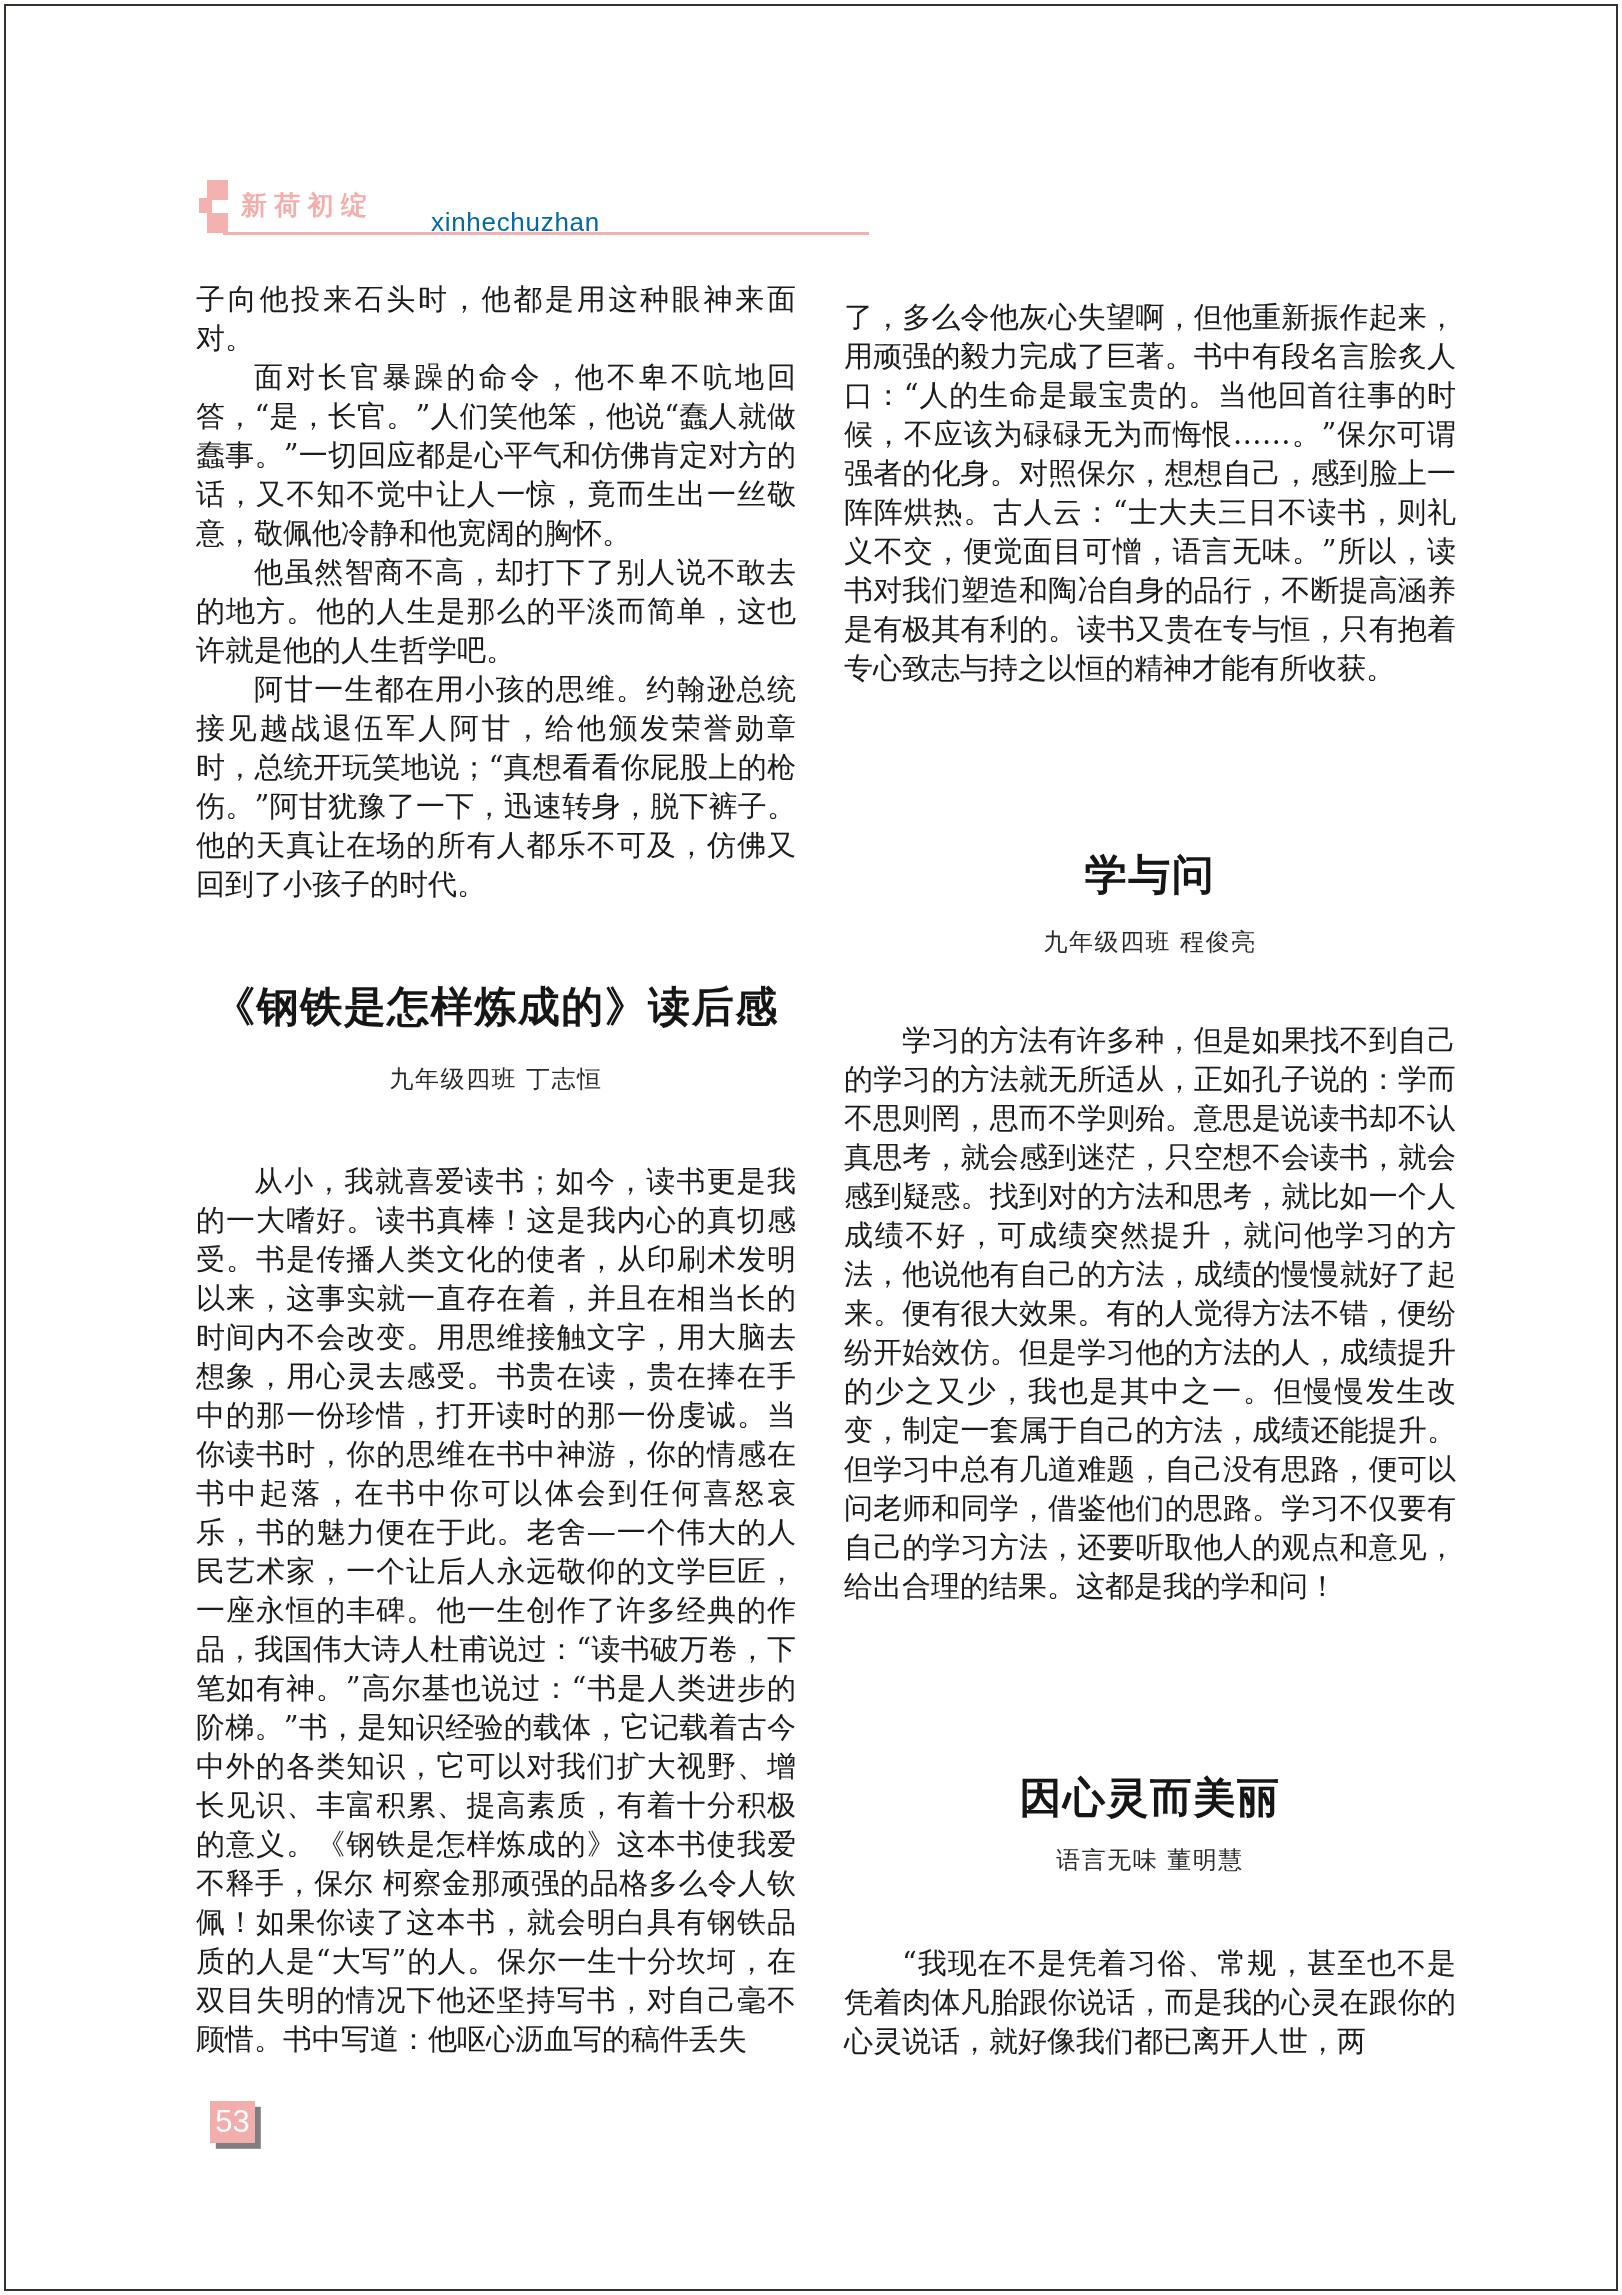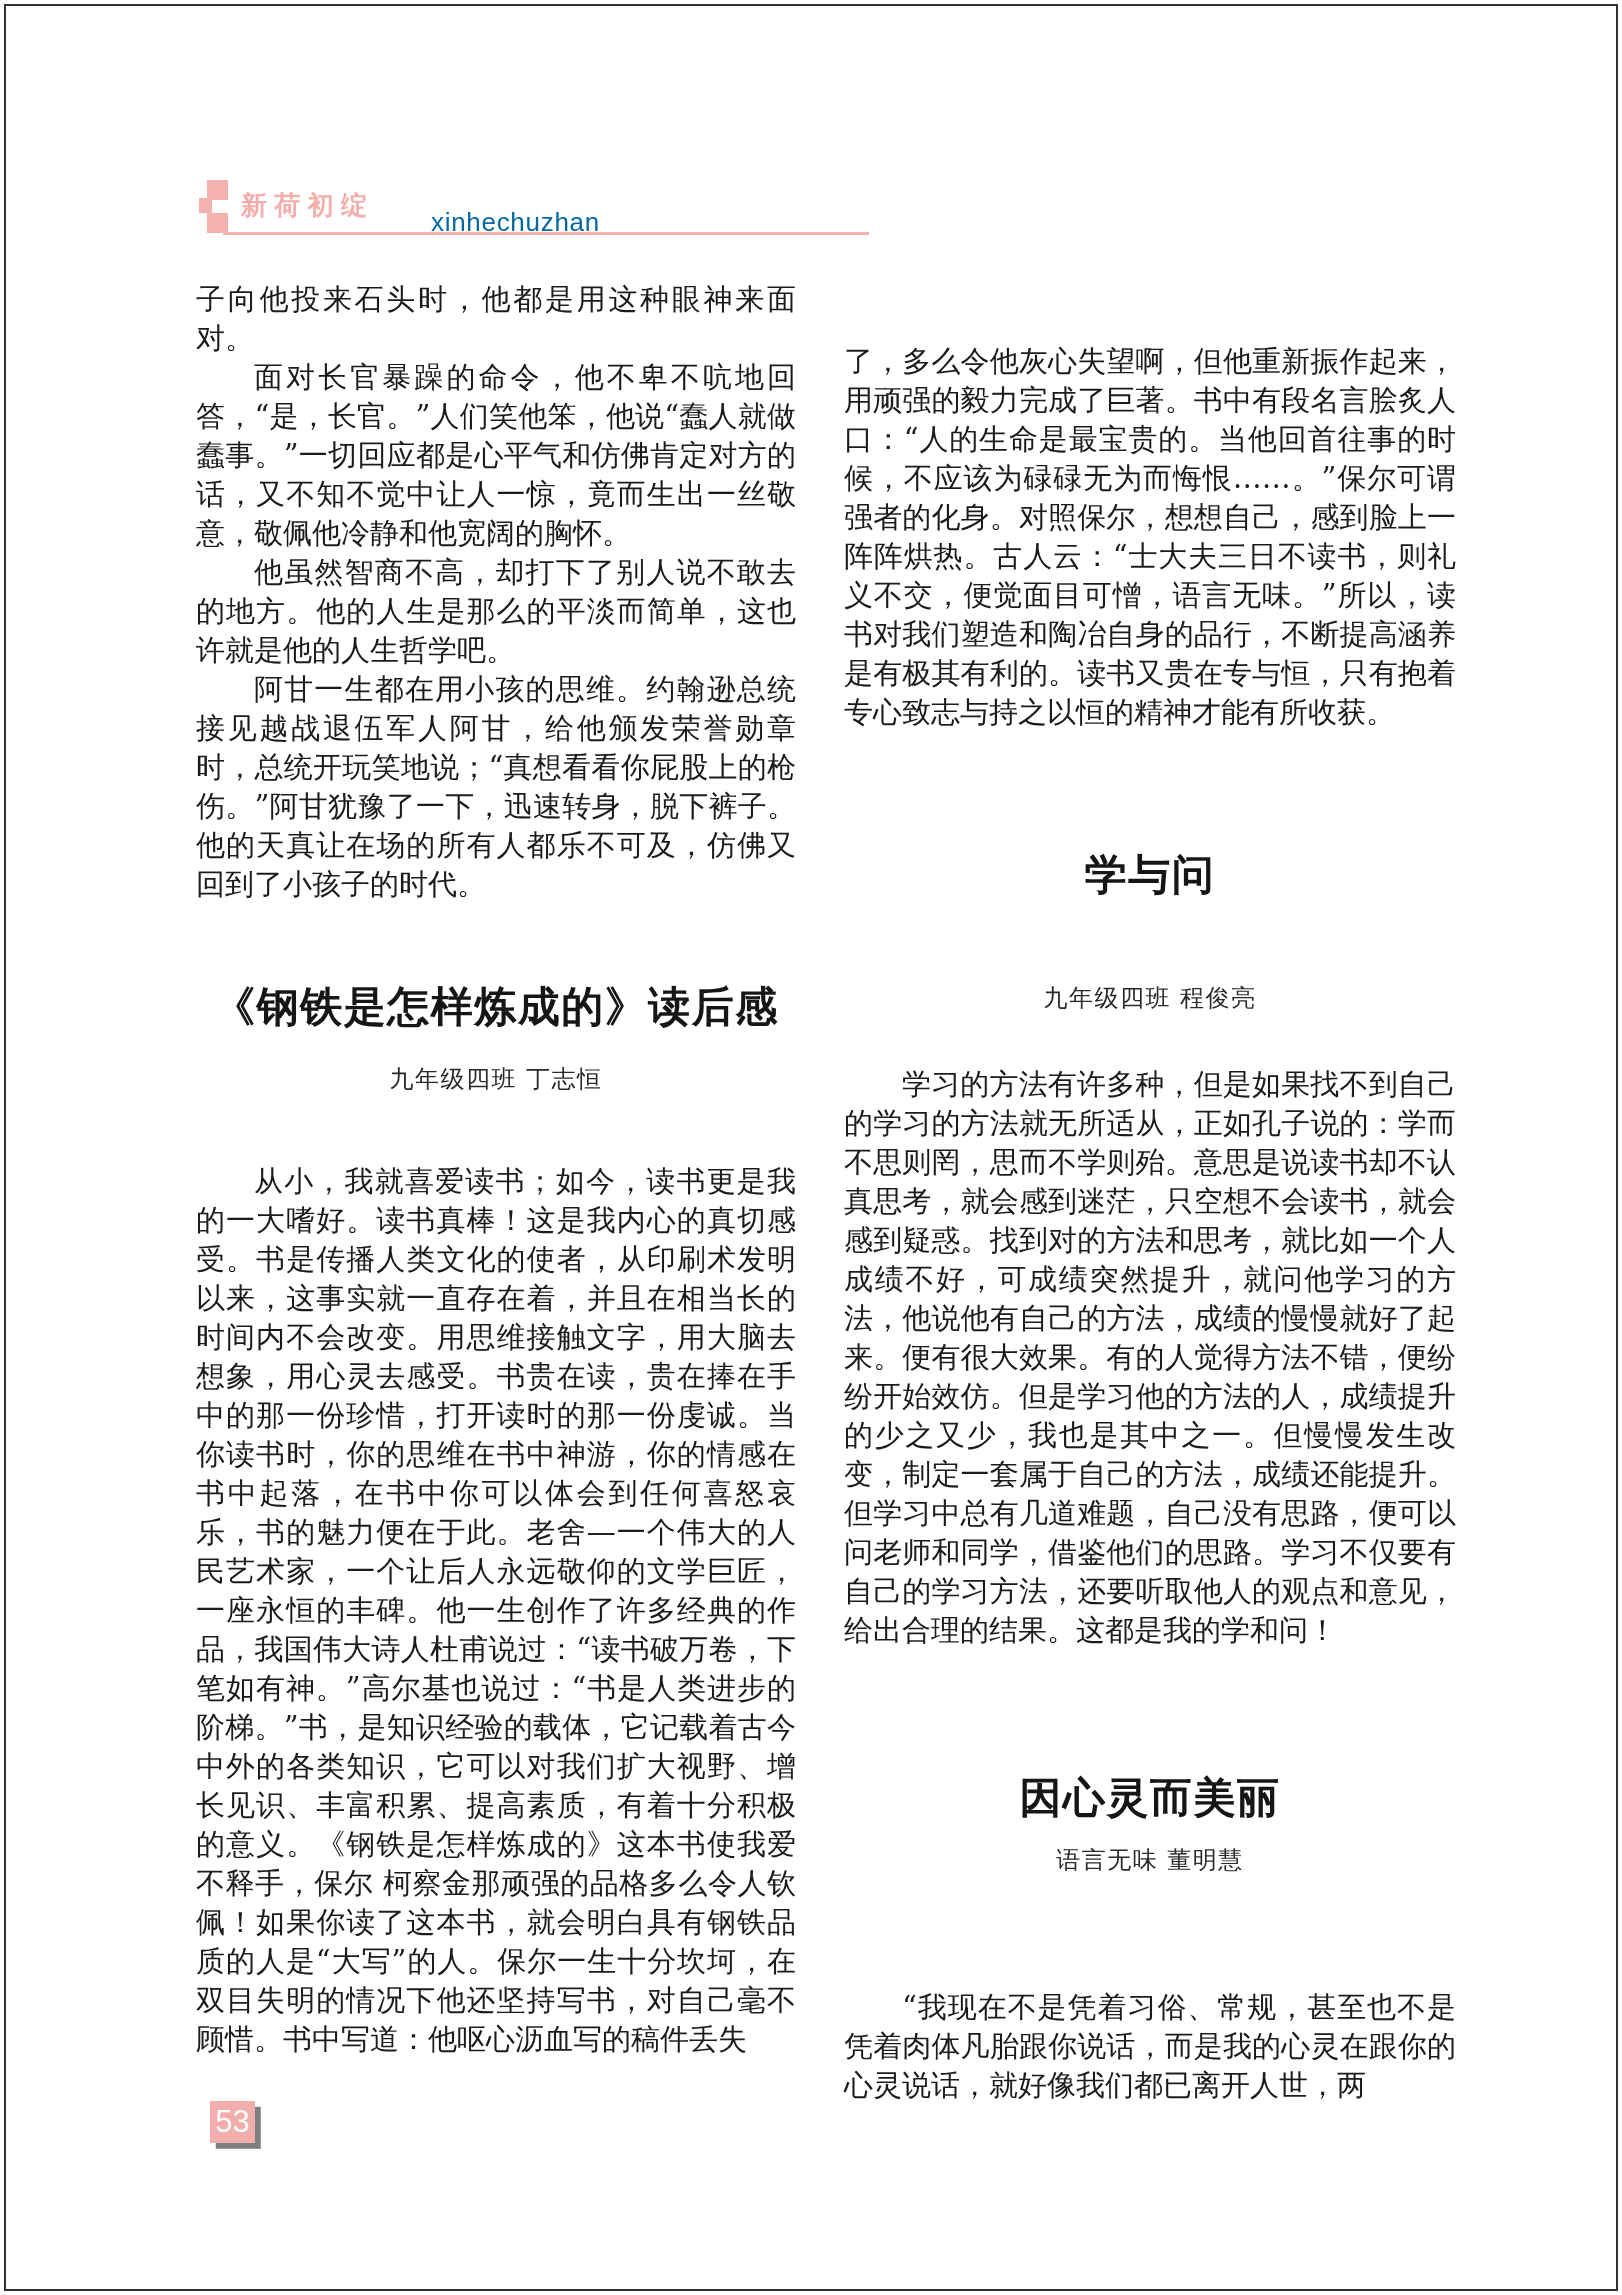--- a/index.html
+++ b/index.html
@@ -43,42 +43,42 @@
   
   .textblock {
     position: absolute;
     font-size: 29px; line-height: 39px;
     text-align: justify;
   }
   .textblock p { margin: 0; }
   .textblock p.indent { text-indent: 2em; }
 
   .col-left  { left: 196px;  width: 600px; }
-  .col-right { left: 844px; width: 612px; margin-top: 44px; }
+  .col-right { left: 844px; width: 612px; }
 
   .article-title {
     position: absolute;
     font-size: 42px; font-weight: bold; letter-spacing: 1.5px;
     text-align: center; color: #161616;
   }
   .article-author {
     position: absolute;
     font-size: 24px; text-align: center; color: #2a2a2a;
     letter-spacing: 1.5px;
   }
 
   
   #left-paras   { top: 280px; }
   #left-title   { top: 979px; left: 196px; width: 600px; }
   #left-author  { top: 1063px; left: 196px; width: 600px; }
   #left-body    { top: 1162px; }
 
   #right-cont    { top: 298px; }
   #right-title2  { top: 847px; left: 844px; width: 612px; }
-  #right-author2 { top: 982px; left: 844px; width: 612px; }
+  #right-author2 { top: 926px; left: 844px; width: 612px; }
   #right-body2   { top: 1021px; }
   #right-title3  { top: 1770px; left: 844px; width: 612px; }
   #right-author3 { top: 1844px; left: 844px; width: 612px; }
   #right-body3   { top: 1944px; }
 
   
   .page-num {
     position: absolute; left: 210px; top: 2101px;
     width: 45px; height: 42px;
     background: #f2aeac;

